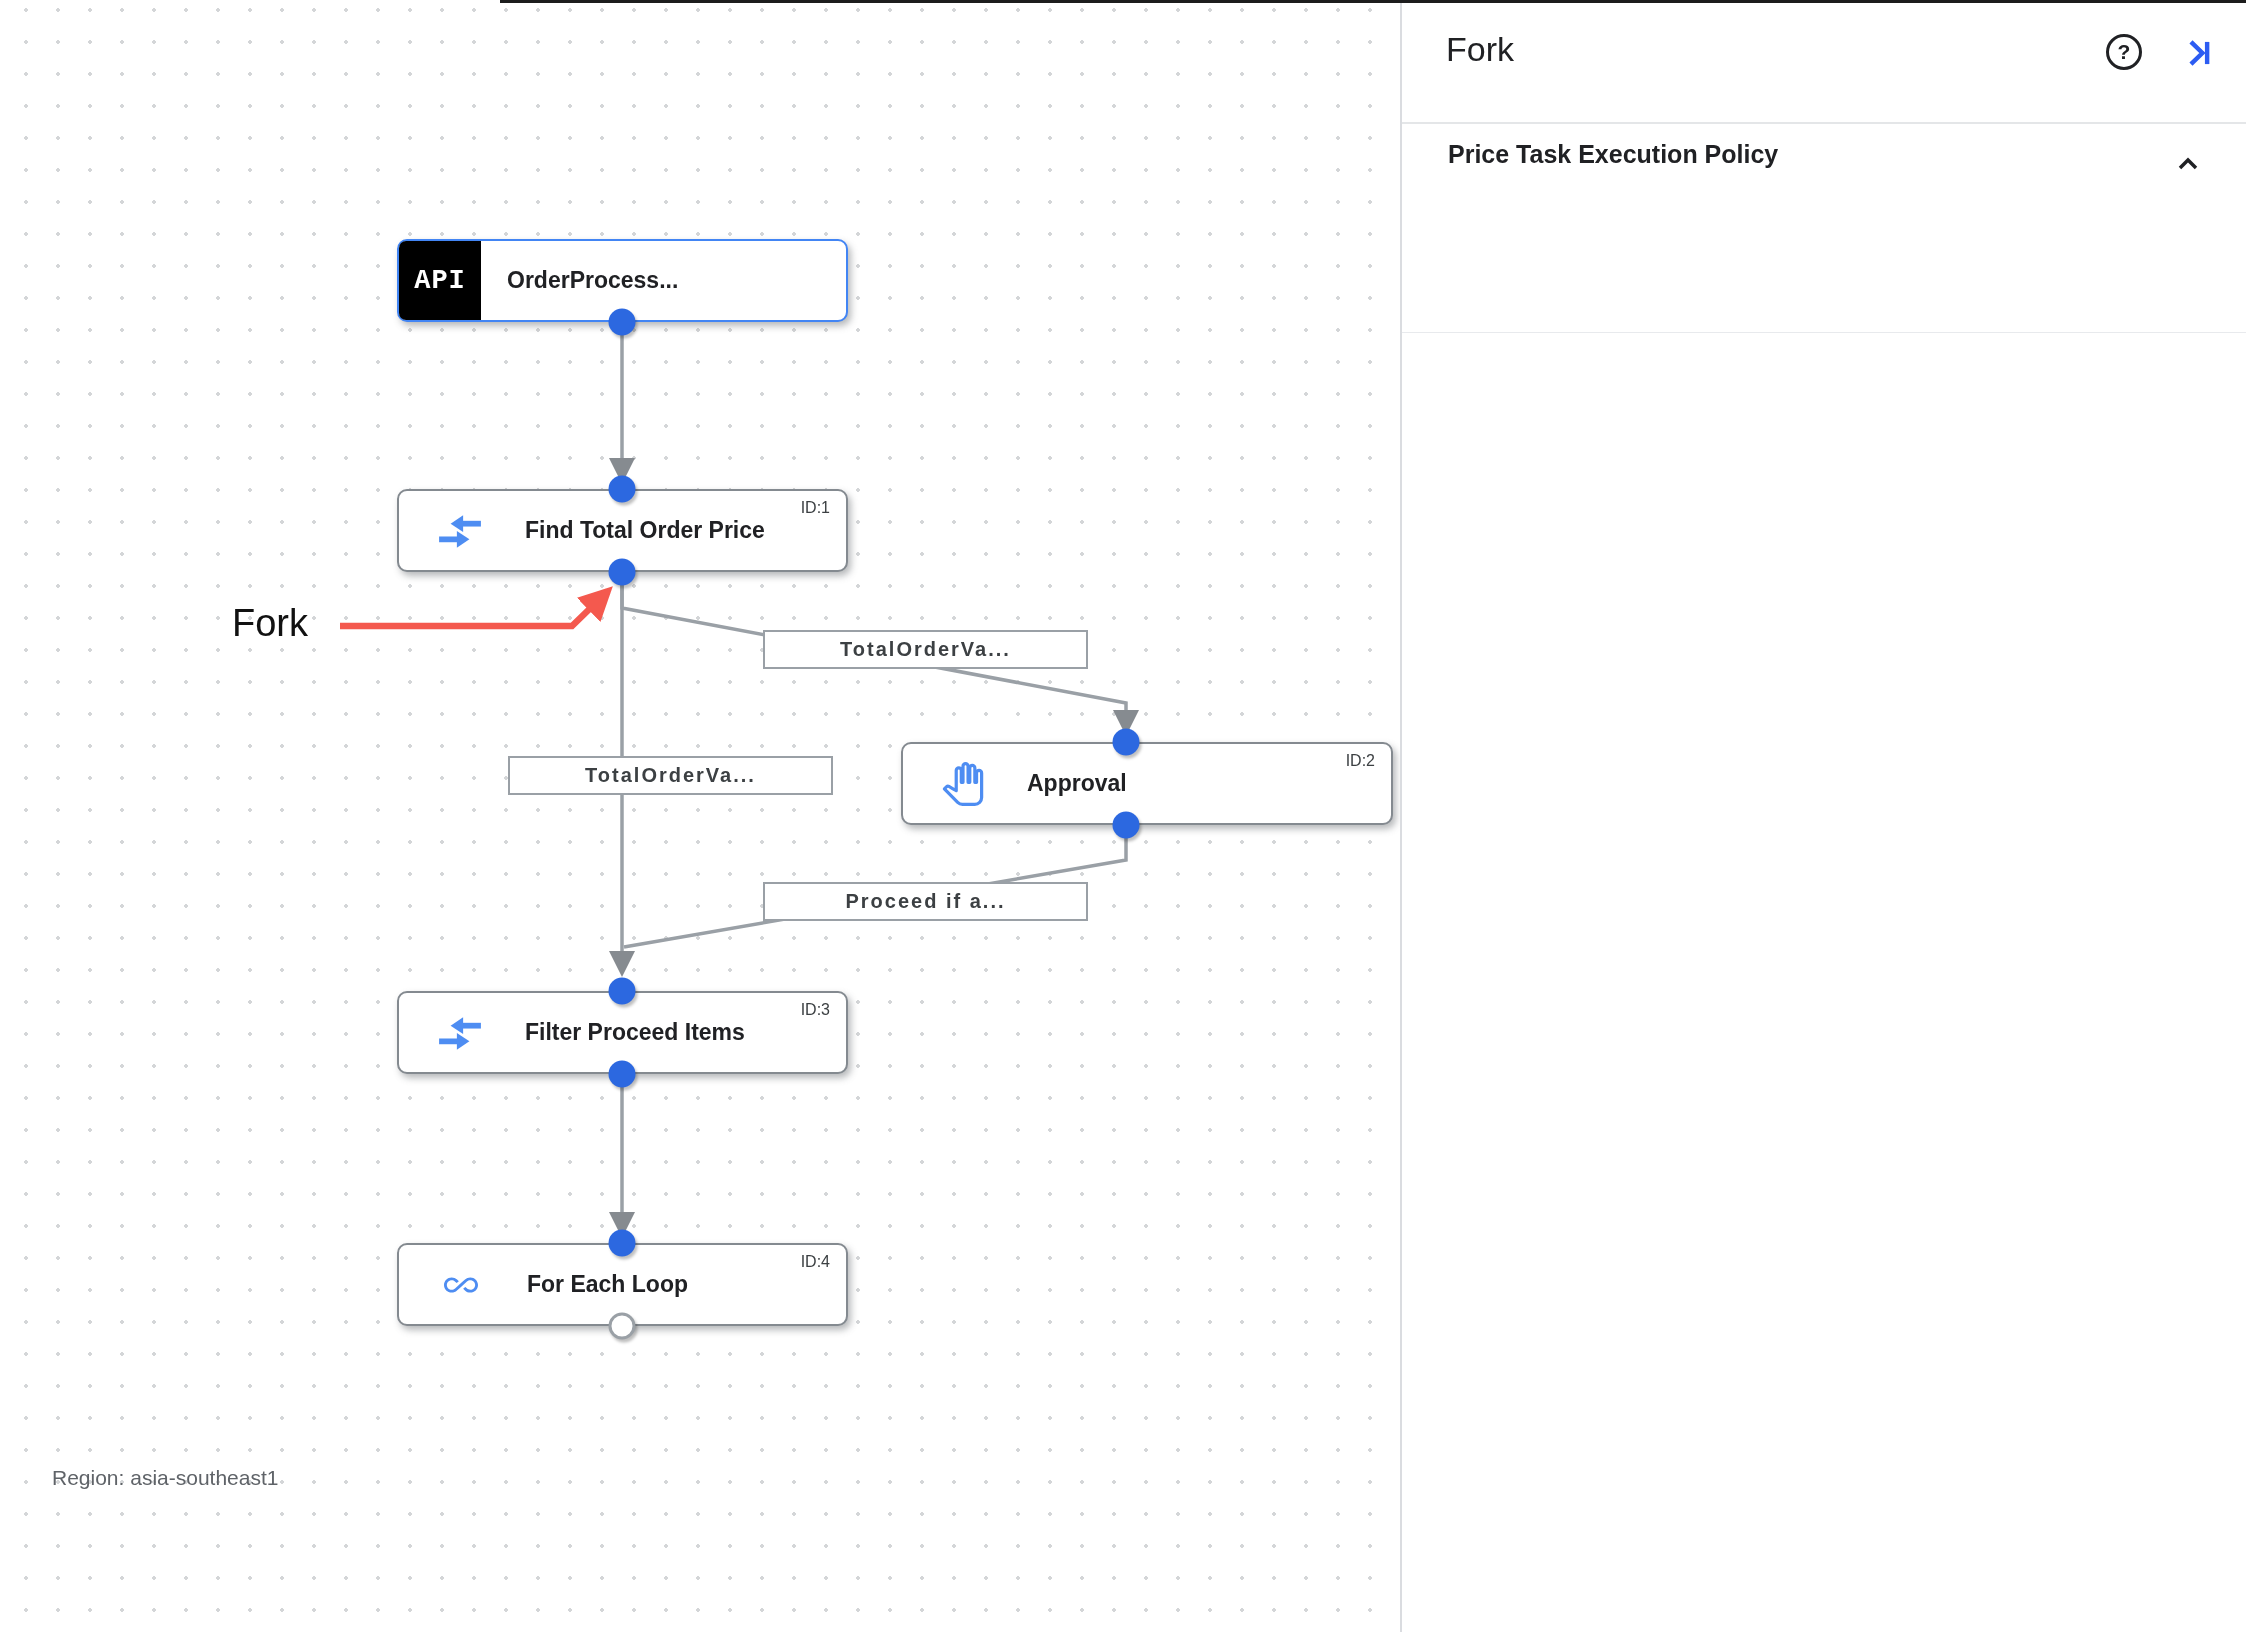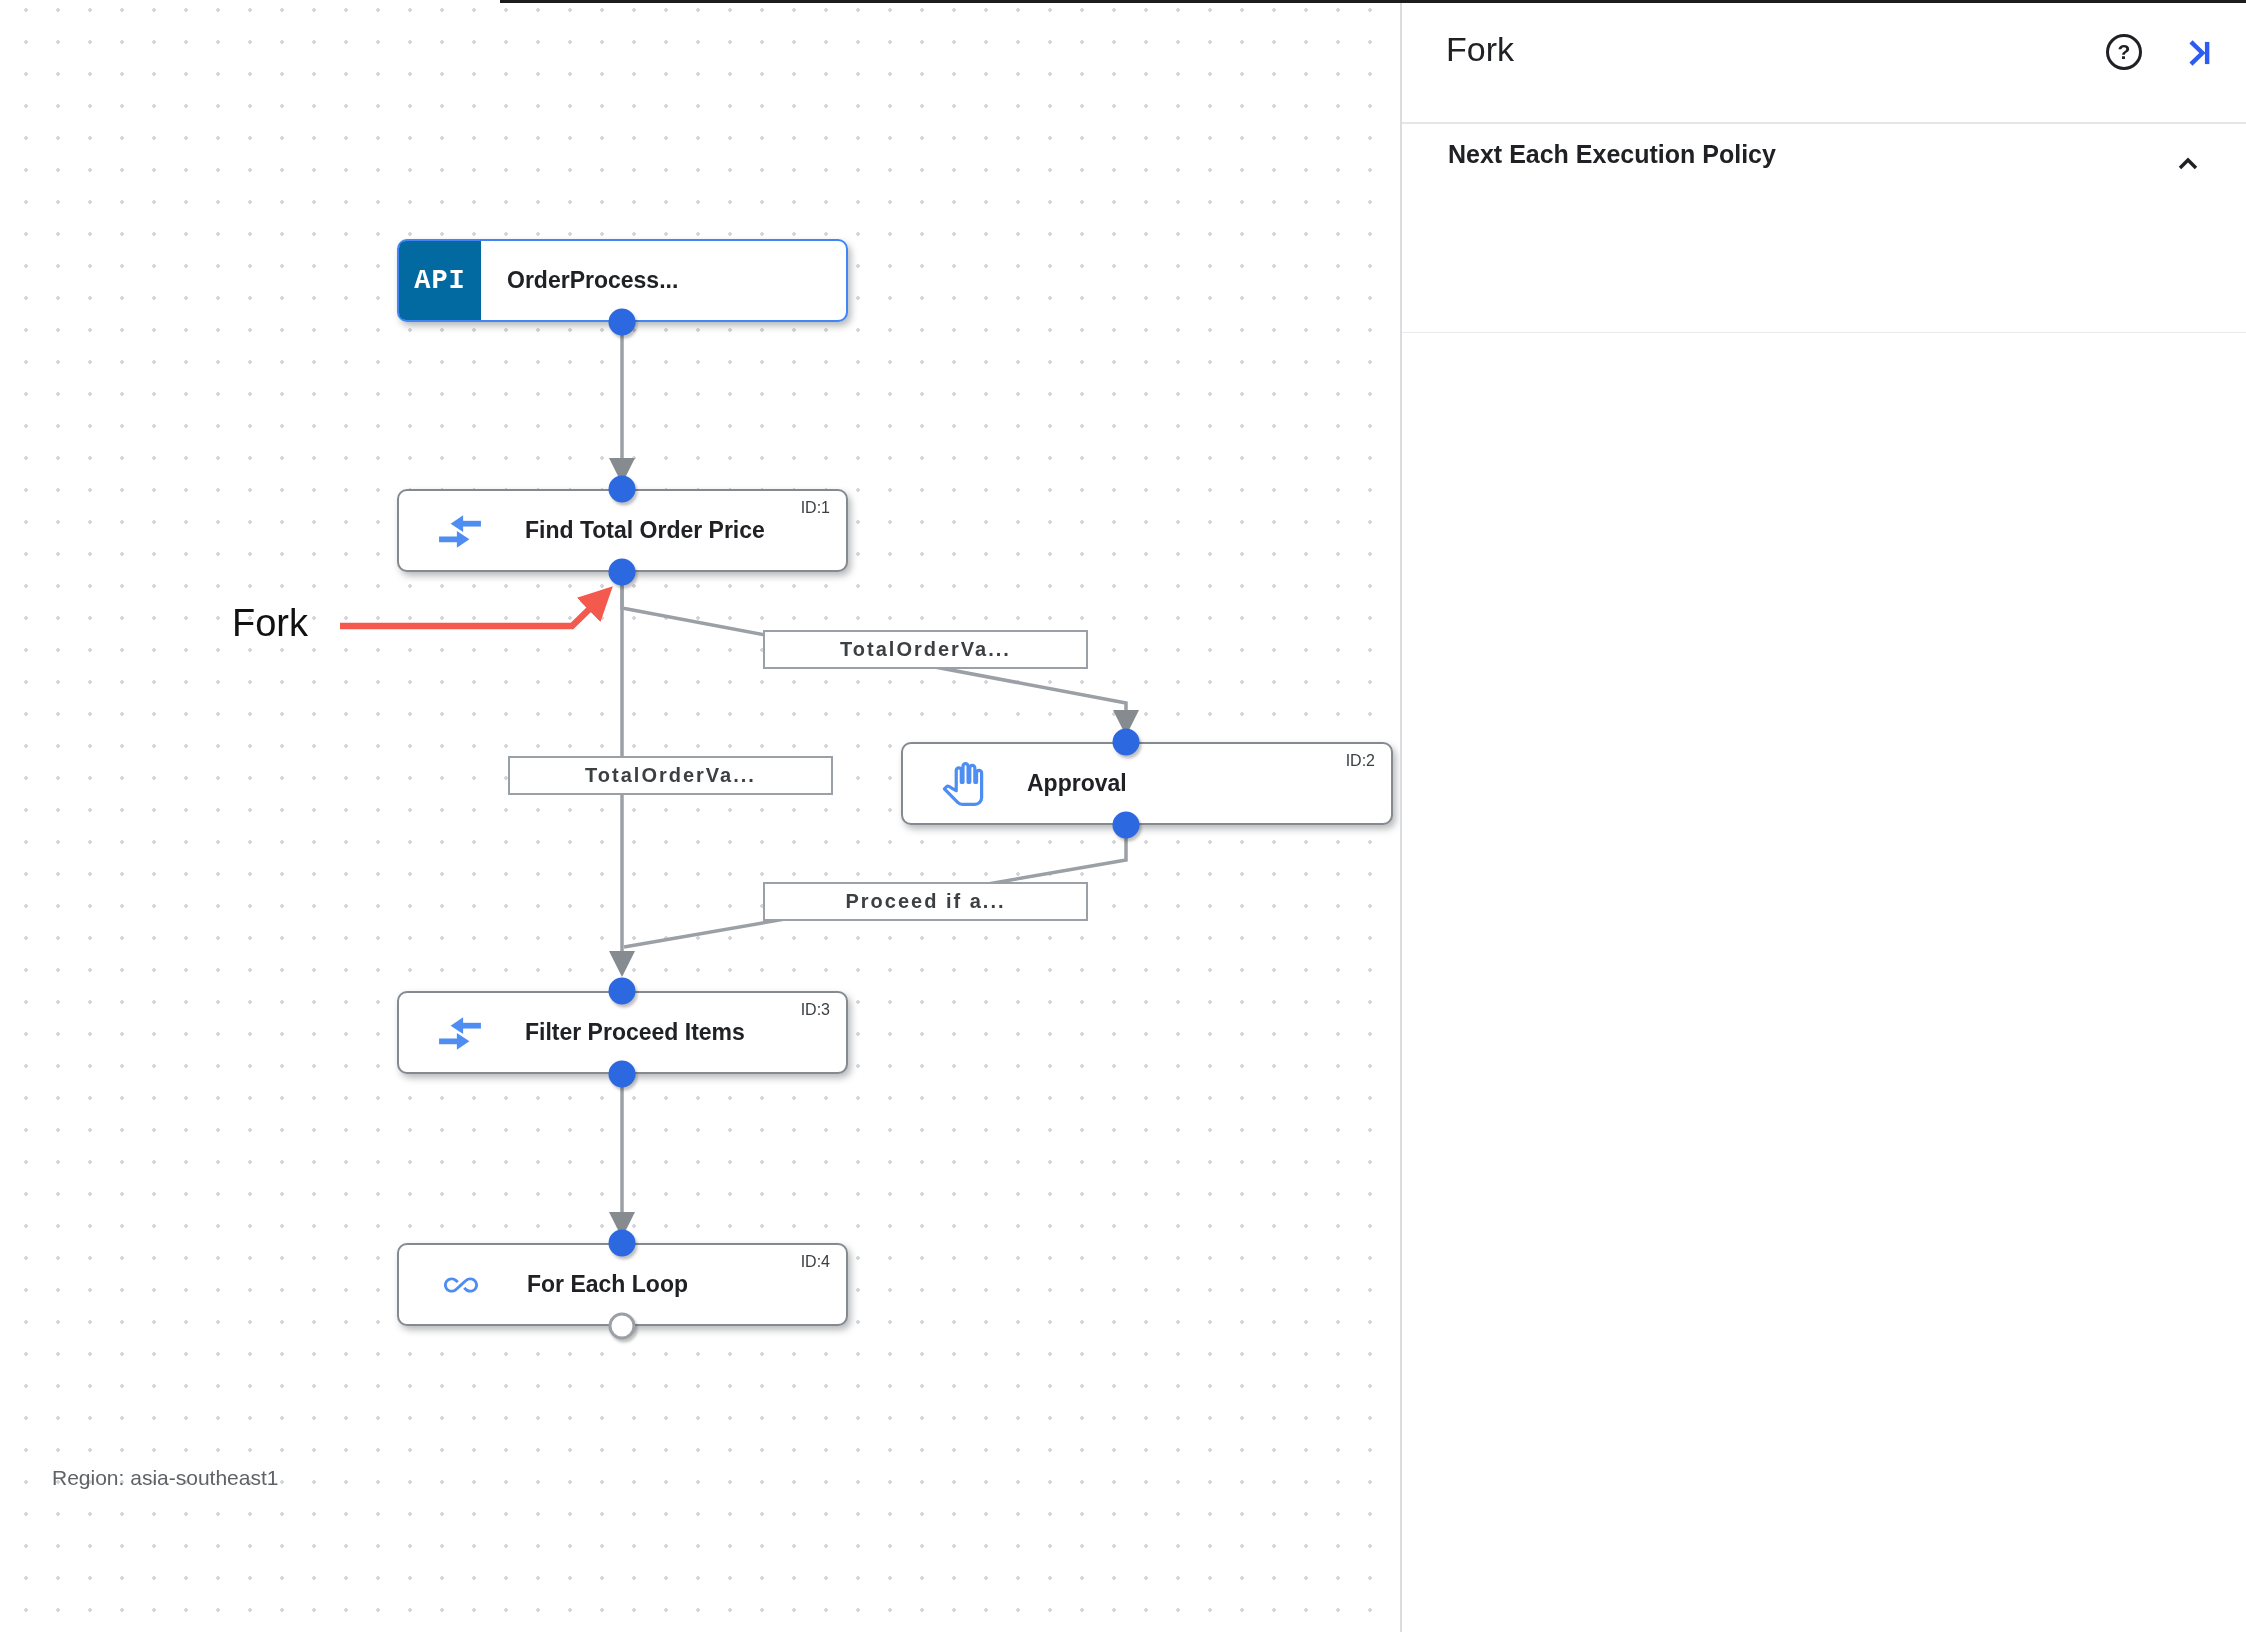--- a/index.html
+++ b/index.html
@@ -24,21 +24,21 @@
     position:absolute;width:451px;height:83px;background:#fff;
     border:2px solid #848a90;border-radius:10px;
     box-shadow:3px 4px 7px rgba(95,99,104,.45);
     display:flex;align-items:center;z-index:2;box-sizing:border-box;
   }
   .node .title{font-size:23px;font-weight:bold;color:#202124;margin-left:42px;white-space:nowrap;}
   .node .idtag{position:absolute;top:8px;right:16px;font-size:16px;font-weight:400;color:#3c4043;}
   .node .nicon{margin-left:38px;display:flex;align-items:center;}
   .n-trigger{left:397px;top:239px;border-color:#4285f4;}
   .n-trigger .apibadge{
-    width:82px;height:79px;background:#0369a1;border-radius:7px 0 0 7px;
+    width:82px;height:79px;background:#000000;border-radius:7px 0 0 7px;
     display:flex;align-items:center;justify-content:center;
     color:#fff;font-family:"Liberation Mono", monospace;font-weight:bold;font-size:27px;letter-spacing:1px;
   }
   .n-trigger .title{margin-left:26px;}
   .n1{left:397px;top:489px;}
   .n2{left:901px;top:742px;width:492px;}
   .n3{left:397px;top:991px;}
   .n4{left:397px;top:1243px;}
   
   .dot{
@@ -198,21 +198,21 @@
     <div class="panel-title">Fork</div>
     <div class="help-circle">?</div>
     <div class="collapse-ic">
       <svg width="38" height="38" viewBox="0 0 24 24">
         <path d="M8.2 5 L15.4 12 L8.2 19" stroke="#2c5cf2" stroke-width="2.8" fill="none"></path>
         <path d="M18.4 5 V19" stroke="#2c5cf2" stroke-width="2.8" fill="none"></path>
       </svg>
     </div>
   </div>
 
-  <div class="section-head">Next Each Execution Policy</div>
+  <div class="section-head">Price Task Execution Policy</div>
   <div class="chev-up">
     <svg width="32" height="32" viewBox="0 0 24 24">
       <path d="M6 15 L12 9 L18 15" stroke="#202124" stroke-width="2.6" fill="none"></path>
     </svg>
   </div>
 
 
   <div class="panel-div2"></div>
 </div>
 

